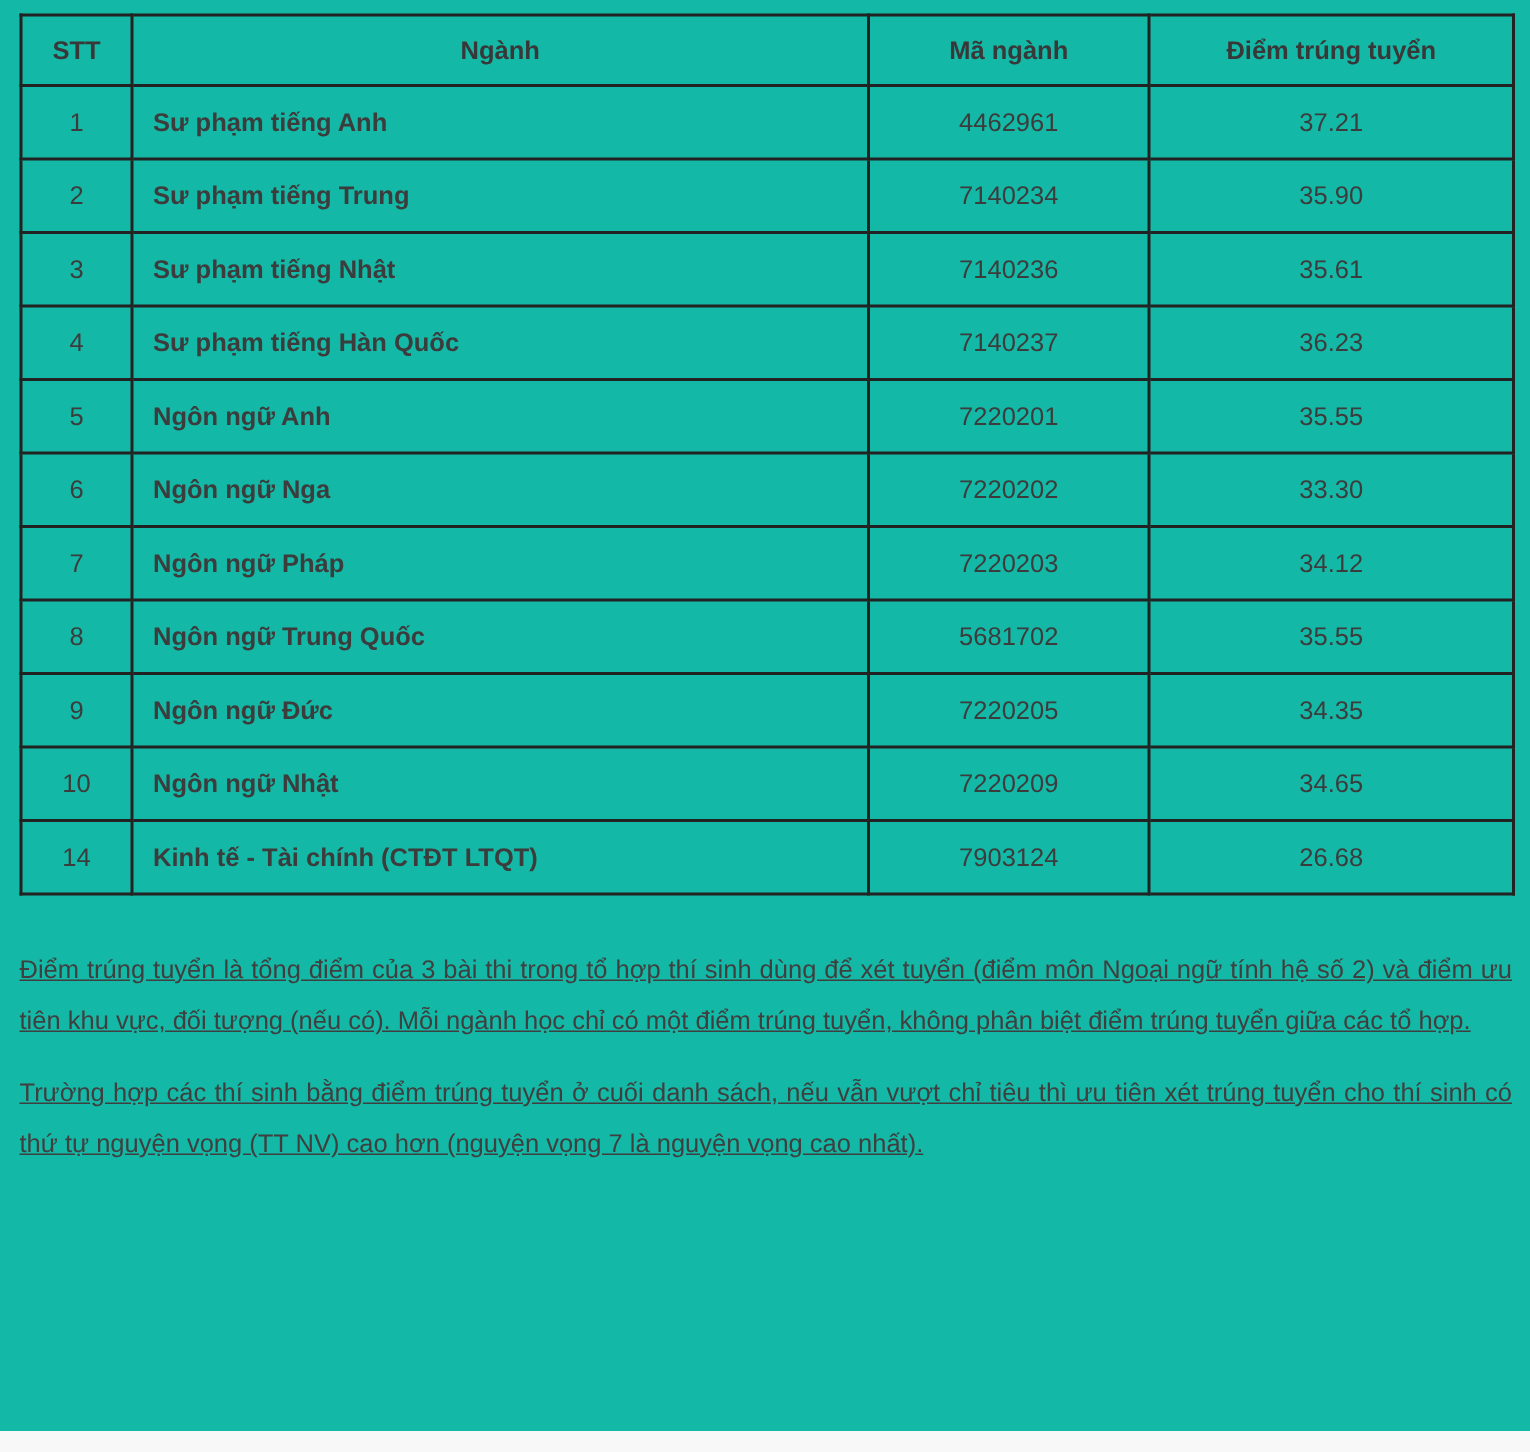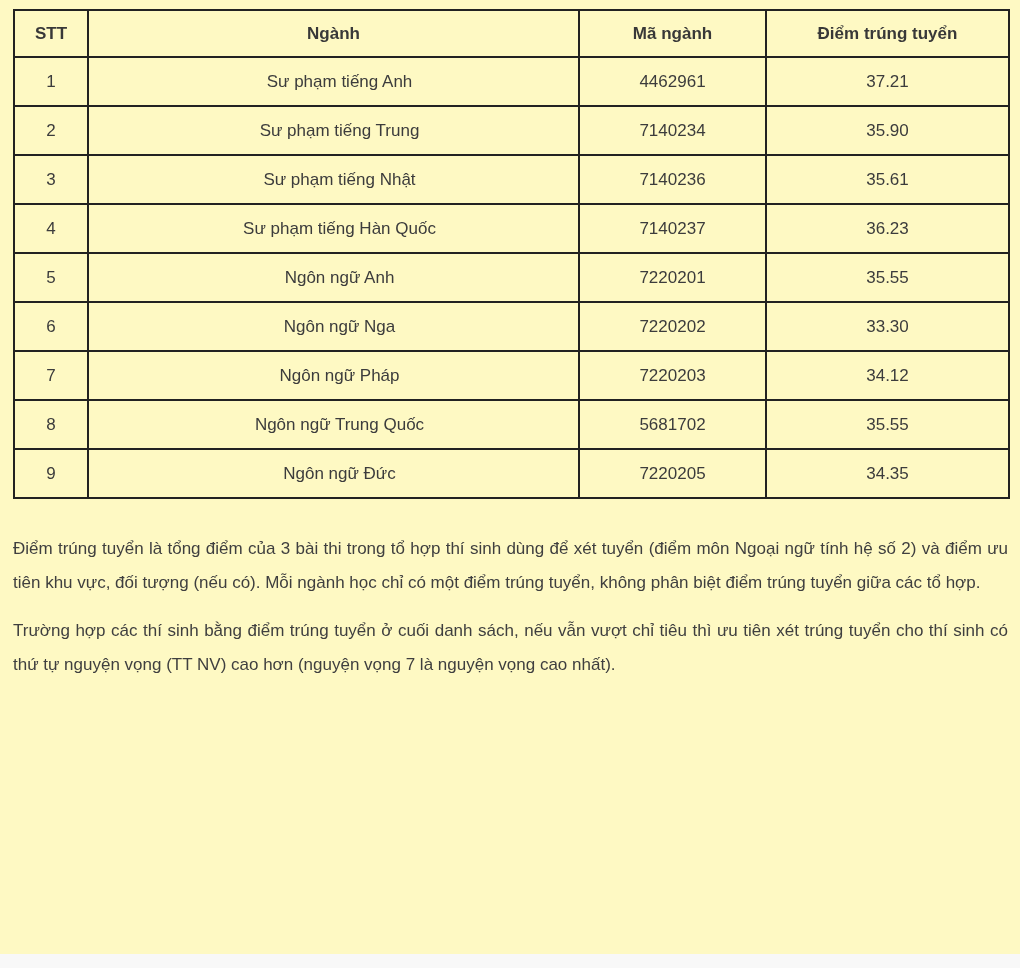--- a/index.html
+++ b/index.html
@@ -6,21 +6,21 @@
     margin: 0;
     padding: 0;
     background: #ffffff;
     font-family: "Liberation Sans", "DejaVu Sans", sans-serif;
     color: #3c3c3c;
   }
   .page {
     position: relative;
     width: 1020px;
     height: 968px;
-    background: #fef9c3;
+    background: #14b8a6;
     overflow: hidden;
   }
   .content {
     padding: 9px 12px 0 13px;
   }
   table.scores {
     border-collapse: collapse;
     width: 995px;
     table-layout: fixed;
   }
@@ -36,30 +36,30 @@
     font-weight: bold;
     height: 43px;
     text-align: center;
     color: #383838;
   }
   table.scores td {
     height: 45px;
     color: #3c3c3c;
   }
   td.c-stt, td.c-ma, td.c-diem { text-align: center; }
-  td.c-nganh { text-align: center; padding-left: 13px; }
+  td.c-nganh { text-align: left; padding-left: 13px; font-weight: bold; }
   .notes {
     width: 995px;
     margin-top: 33px;
     font-size: 17px;
     line-height: 34px;
     text-align: justify;
     color: #3f3f3f;
   }
-  .notes p { margin: 0 0 14px 0; }
+  .notes p { margin: 0 0 14px 0; text-decoration: underline; }
   .bottom-strip {
     position: absolute;
     left: 0;
     bottom: 0;
     width: 100%;
     height: 14px;
     background: #f8f8f8;
   }
 </style>
 </head>
@@ -131,20 +131,32 @@
           <td class="c-nganh">Ngôn ngữ Trung Quốc</td>
           <td class="c-ma">5681702</td>
           <td class="c-diem">35.55</td>
         </tr>
         <tr>
           <td class="c-stt">9</td>
           <td class="c-nganh">Ngôn ngữ Đức</td>
           <td class="c-ma">7220205</td>
           <td class="c-diem">34.35</td>
         </tr>
+        <tr>
+          <td class="c-stt">10</td>
+          <td class="c-nganh">Ngôn ngữ Nhật</td>
+          <td class="c-ma">7220209</td>
+          <td class="c-diem">34.65</td>
+        </tr>
+        <tr>
+          <td class="c-stt">14</td>
+          <td class="c-nganh">Kinh tế - Tài chính (CTĐT LTQT)</td>
+          <td class="c-ma">7903124</td>
+          <td class="c-diem">26.68</td>
+        </tr>
       </tbody>
     </table>
 
     <div class="notes">
       <p>Điểm trúng tuyển là tổng điểm của 3 bài thi trong tổ hợp thí sinh dùng để xét tuyển (điểm môn Ngoại ngữ tính hệ số 2) và điểm ưu tiên khu vực, đối tượng (nếu có). Mỗi ngành học chỉ có một điểm trúng tuyển, không phân biệt điểm trúng tuyển giữa các tổ hợp.</p>
       <p>Trường hợp các thí sinh bằng điểm trúng tuyển ở cuối danh sách, nếu vẫn vượt chỉ tiêu thì ưu tiên xét trúng tuyển cho thí sinh có thứ tự nguyện vọng (TT NV) cao hơn (nguyện vọng 7 là nguyện vọng cao nhất).</p>
     </div>
 
   </div>
   <div class="bottom-strip"></div>

